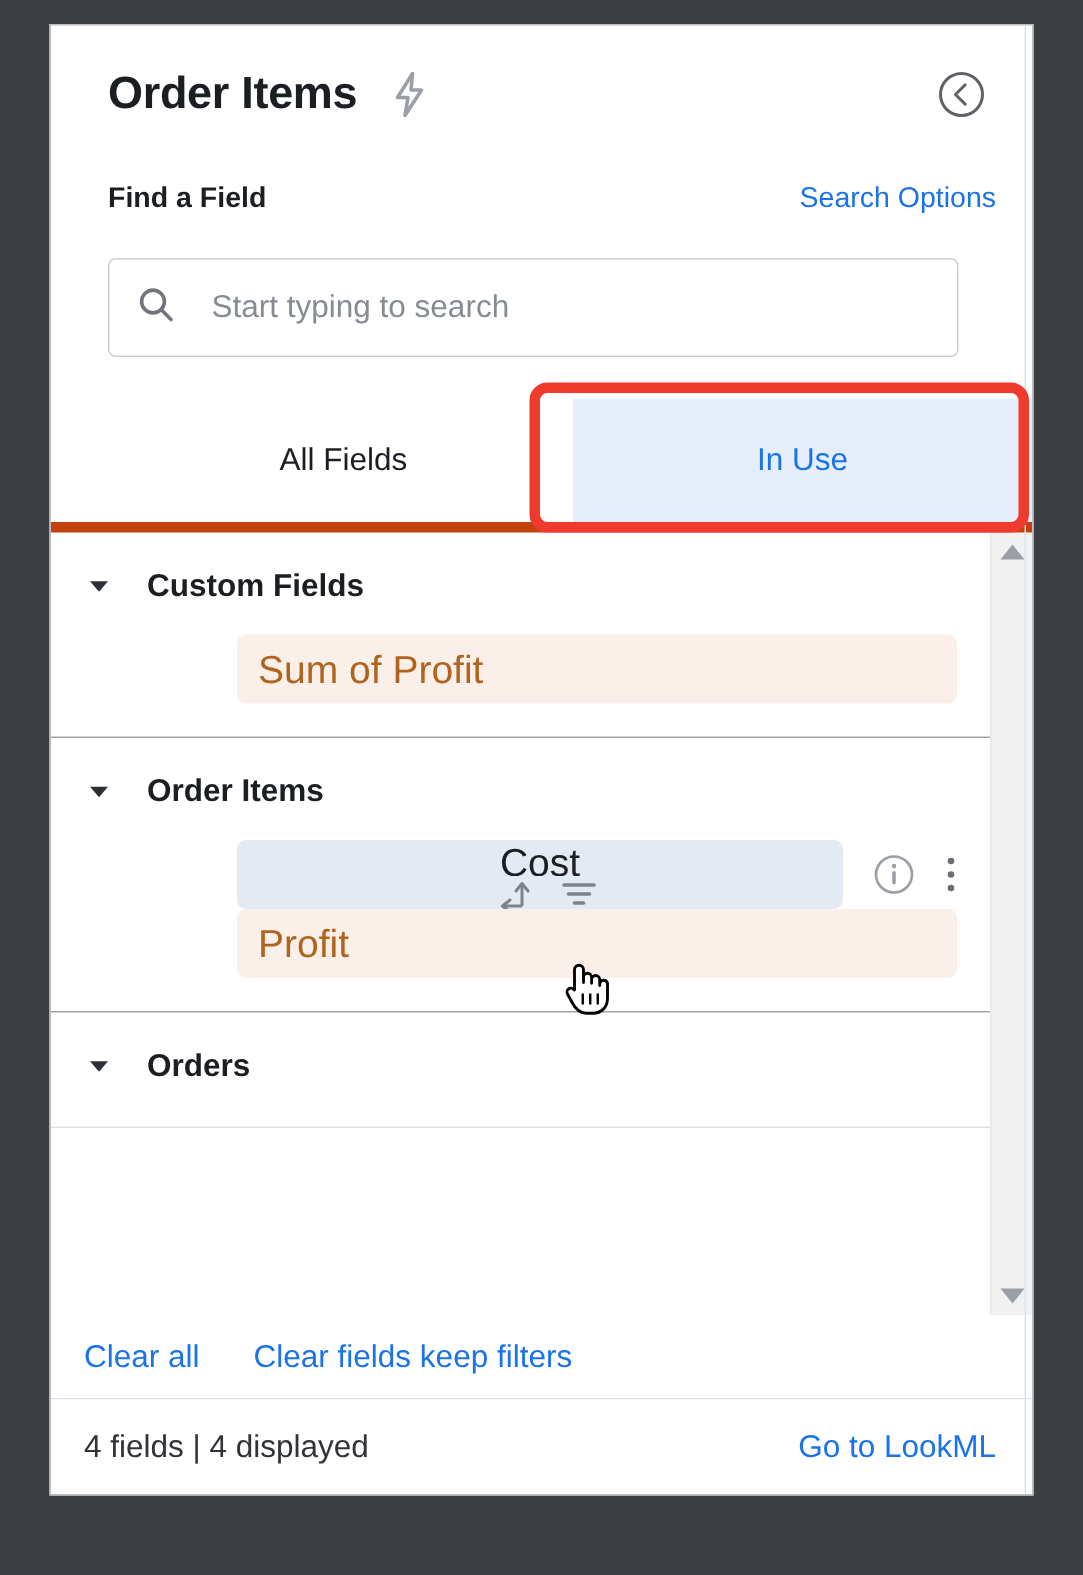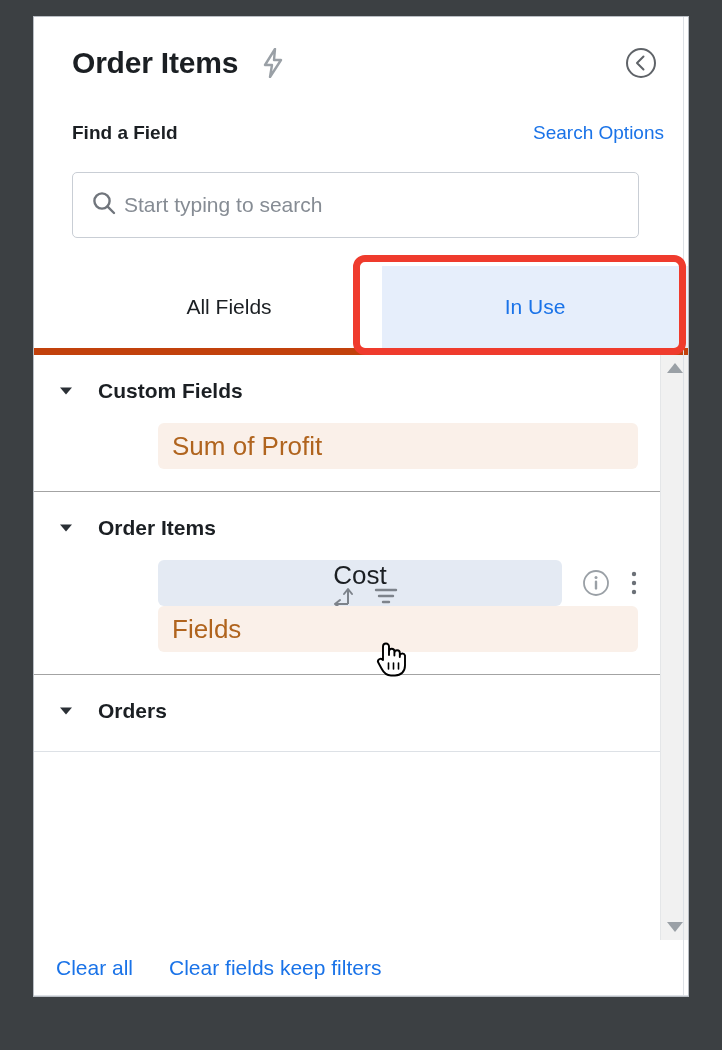--- a/index.html
+++ b/index.html
@@ -85,21 +85,21 @@
     display: flex;
     align-items: center;
     padding: 0 18px;
     background: #fff;
     cursor: text;
   }
   #search-input {
     border: 0;
     outline: 0;
     flex: 1 1 auto;
-    margin-left: 7px;
+    margin-left: 24px;
     font-size: 21px;
     font-family: "Liberation Sans", sans-serif;
     color: #30343a;
     background: transparent;
   }
   #search-input::placeholder { color: #868c94; }
 
   
   #tabs {
     flex: 0 0 auto;
@@ -408,21 +408,21 @@
                   <circle cx="4" cy="5" r="2.2" fill="#6b7077"></circle>
                   <circle cx="4" cy="14" r="2.2" fill="#6b7077"></circle>
                   <circle cx="4" cy="23" r="2.2" fill="#6b7077"></circle>
                 </svg>
               </span>
             </span>
           </div>
 
           <div class="field-row">
             <div class="field-pill pill-measure">
-              <span class="pill-label">Fields</span>
+              <span class="pill-label">Profit</span>
             </div>
           </div>
 
         </div>
       </div>
 
       <div class="section">
         <div class="section-head">
           <span class="caret">
             <svg width="14" height="10" viewBox="0 0 14 10">
@@ -447,20 +447,25 @@
           </svg>
       </span>
     </div>
   </div>
 
   <div id="clear-bar">
     <span class="clear-link">Clear all</span>
     <span class="clear-link">Clear fields keep filters</span>
   </div>
 
+  <div id="footer">
+    <span id="footer-count">4 fields | 4 displayed</span>
+    <span id="footer-spacer"></span>
+    <span id="lookml-link">Go to LookML</span>
+  </div>
 
   <div id="panel-rail"></div>
 </div>
 
 <div id="cursor">
   <svg width="34" height="40" viewBox="0 0 34 40">
     <path d="M8 22 L8 8.5 A3 3 0 0 1 14 8.5 L14 17 L14 13.5 A2.7 2.7 0 0 1 19.4 13.5 L19.4 17.5
              L19.4 15 A2.7 2.7 0 0 1 24.8 15 L24.8 19 L24.8 17.5 A2.7 2.7 0 0 1 30 17.5
              L30 27.5 C30 33.5 26 37.5 20 37.5 L16 37.5 C11 37.5 8.6 34.5 6.5 30.5
              L3.4 24.8 A2.6 2.6 0 0 1 7.8 22 Z" fill="#ffffff" stroke="#000000" stroke-width="1.9" stroke-linejoin="round"></path>

